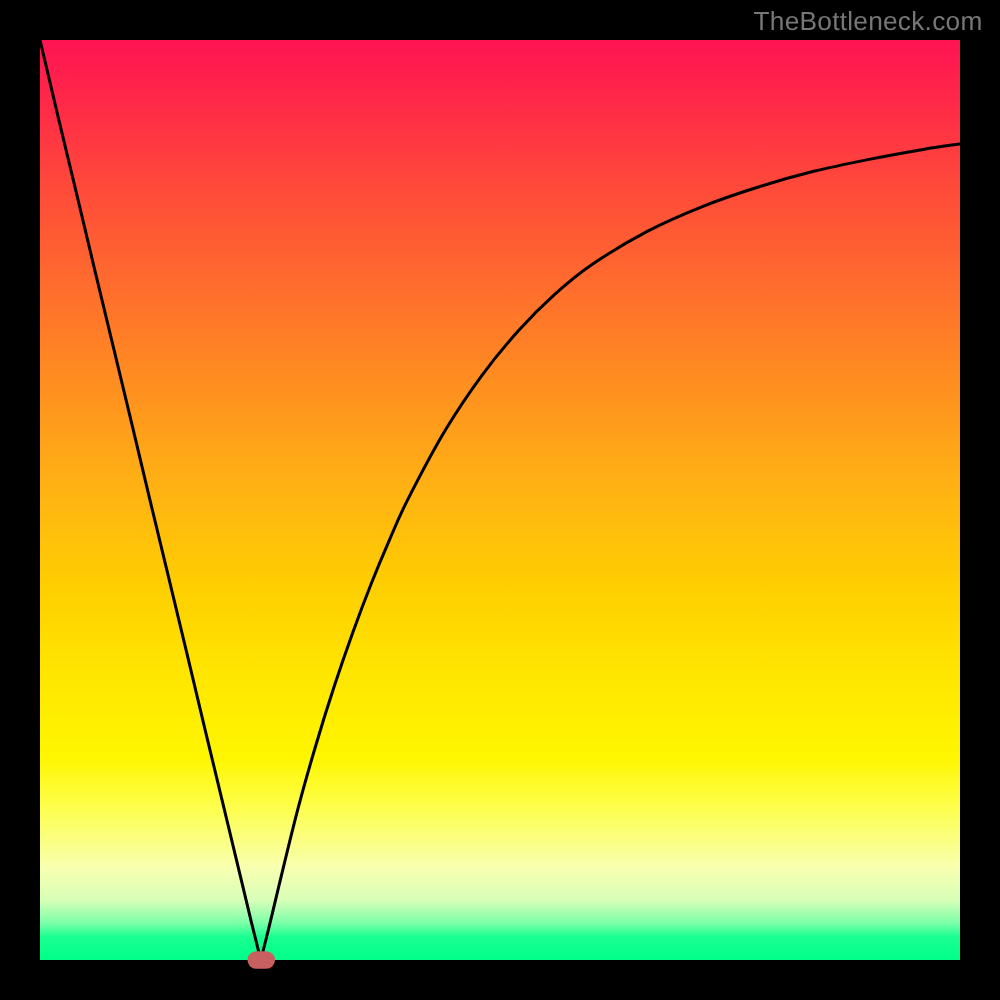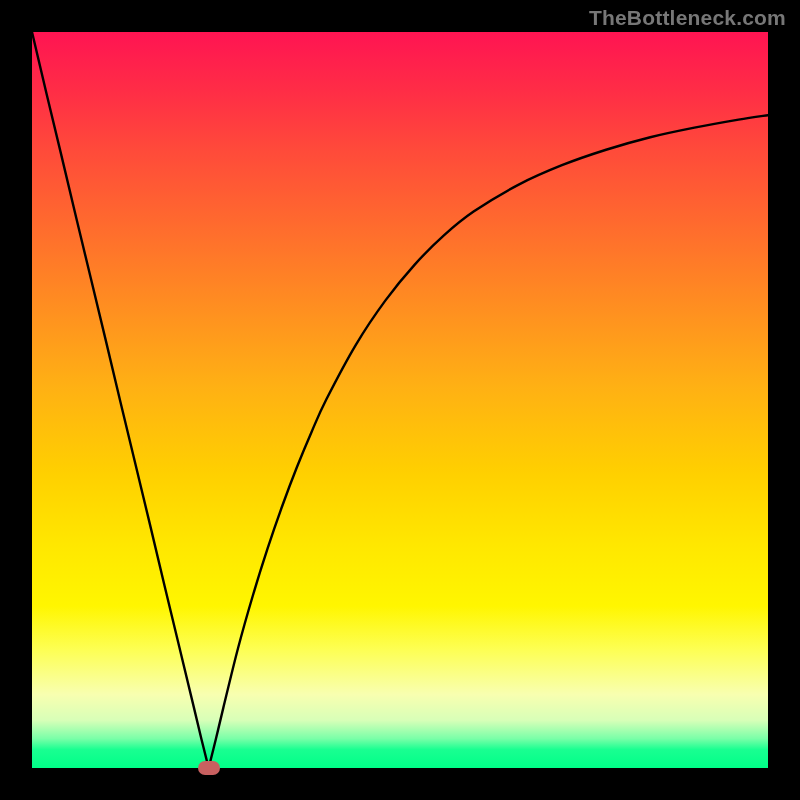--- a/index.html
+++ b/index.html
@@ -42,21 +42,21 @@
       #19ff91 97.5%,
       #00ff88 100%
     );
   }
   .watermark {
     position: absolute;
     top: 6px;
     right: 14px;
     color: #777;
     font-size: 21px;
-    font-weight: 700;
+    font-weight: 400;
     letter-spacing: 0.2px;
     user-select: none;
   }
   svg.curve {
     position: absolute;
     left: 0;
     top: 0;
     width: 736px;
     height: 736px;
   }

